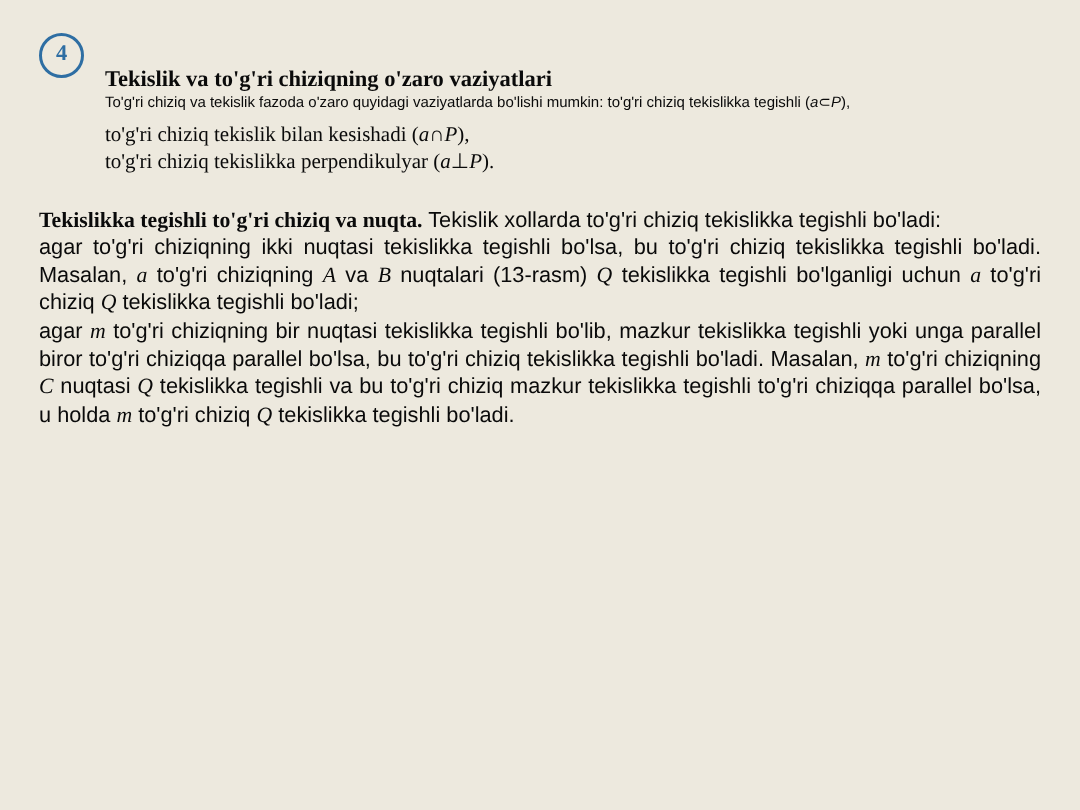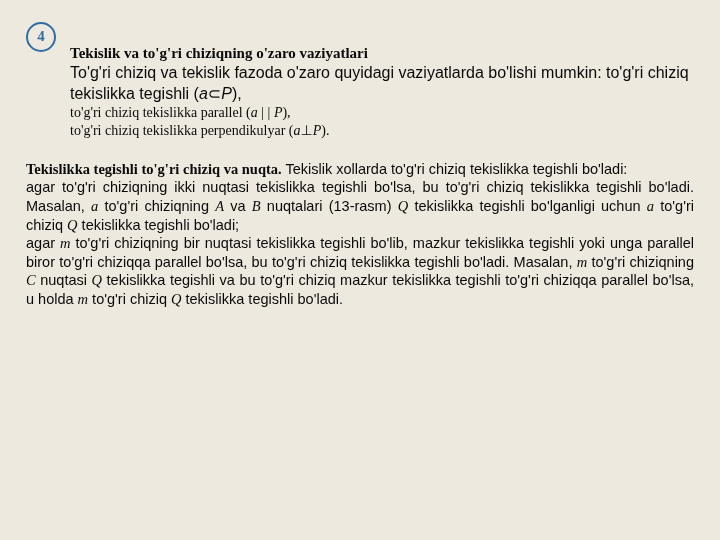--- a/index.html
+++ b/index.html
@@ -38,21 +38,21 @@
   .def-body {
     flex: 1 1 auto;
   }
   .def-title {
     font-weight: bold;
     font-family: "Times New Roman", serif;
     margin-top: 24px;
   }
   .def-desc {
     font-family: Arial, sans-serif;
-    font-size: 16px;
+    font-size: 10px;
   }
   .sub-list {
     font-family: "Times New Roman", serif;
     font-size: 14px;
   }
   .sym {
     font-style: italic;
   }
   .para {
     margin-top: 20px;
@@ -80,22 +80,22 @@
 
   <div class="def-row">
     <div class="num-badge">
       <span>4</span>
     </div>
     <div class="def-body">
       <div class="def-title">Tekislik va to'g'ri chiziqning o'zaro vaziyatlari</div>
       <div class="def-desc">
         <span>To'g'ri chiziq va tekislik fazoda o'zaro quyidagi vaziyatlarda bo'lishi mumkin: to'g'ri chiziq tekislikka tegishli (</span><span class="sym">a</span><span>⊂</span><span class="sym">P</span><span>),</span>
       </div>
-      <div class="sub-list">
-        <span>to'g'ri chiziq tekislikka parallel (</span><span class="sym">a</span><span> | | </span><span class="sym">P</span><span>),</span>
+      <div class="sub-list mt6">
+        <span>to'g'ri chiziq tekislik bilan kesishadi (</span><span class="sym">a</span><span>∩</span><span class="sym">P</span><span>),</span>
       </div>
       <div class="sub-list">
         <span>to'g'ri chiziq tekislikka perpendikulyar (</span><span class="sym">a</span><span>⊥</span><span class="sym">P</span><span>).</span>
       </div>
     </div>
   </div>
 
   <div class="para">
     <span class="para-title">Tekislikka tegishli to'g'ri chiziq va nuqta.</span><span> Tekislik xollarda to'g'ri chiziq tekislikka tegishli bo'ladi:</span><br>
     <span>agar to'g'ri chiziqning ikki nuqtasi tekislikka tegishli bo'lsa, bu to'g'ri chiziq tekislikka tegishli bo'ladi. Masalan, </span><span class="ital">a</span><span> to'g'ri chiziqning </span><span class="ital">A</span><span> va </span><span class="ital">B</span><span> nuqtalari (13-rasm) </span><span class="ital">Q</span><span> tekislikka tegishli bo'lganligi uchun </span><span class="ital">a</span><span> to'g'ri chiziq </span><span class="ital">Q</span><span> tekislikka tegishli bo'ladi;</span><br>

